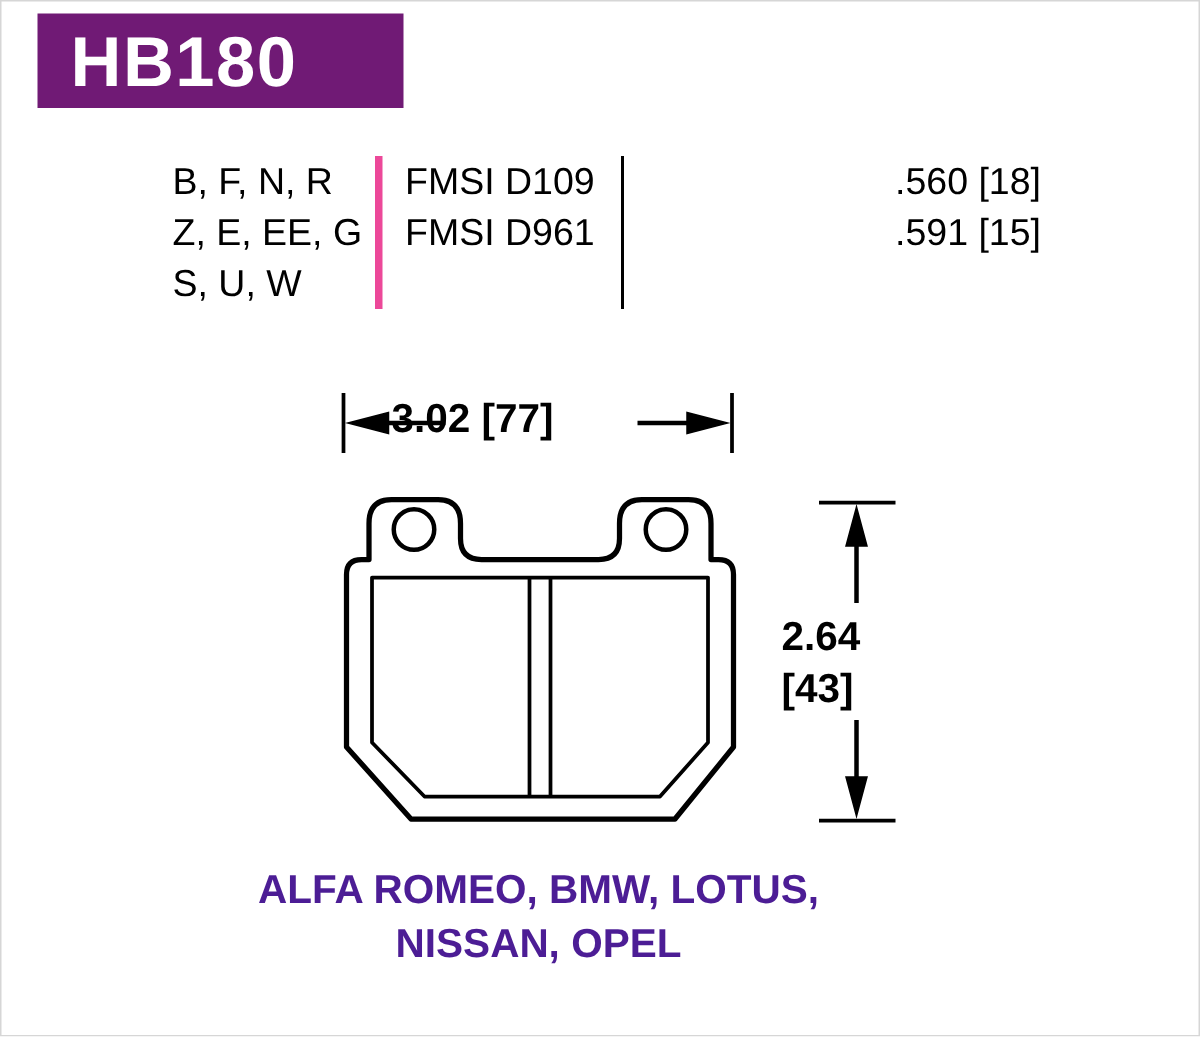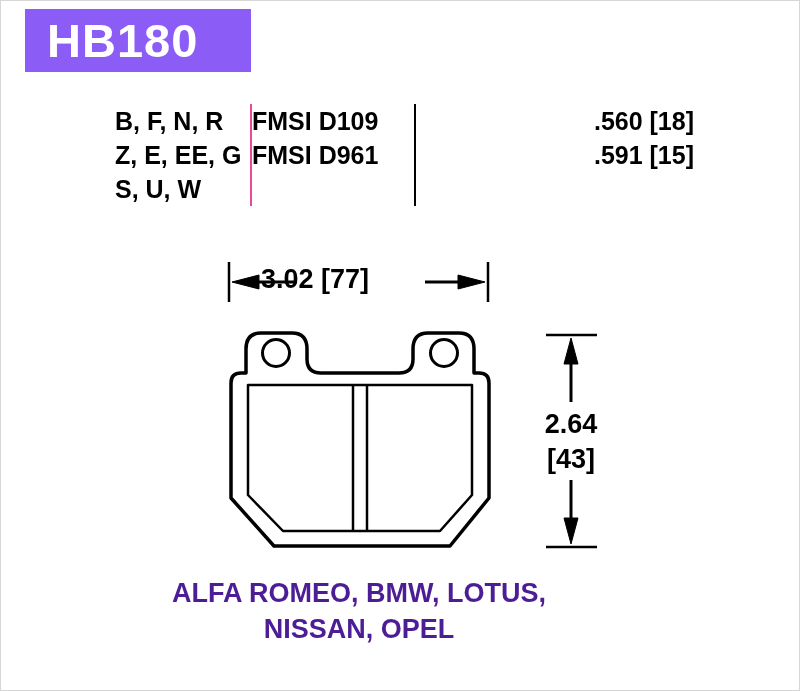--- a/index.html
+++ b/index.html
@@ -3,41 +3,41 @@
 <meta charset="utf-8">
 <style>
   * { margin:0; padding:0; box-sizing:border-box; }
   html,body { background:#ffffff; }
   body { font-family:"Liberation Sans", sans-serif; }
   .page {
     position:relative; width:800px; height:691px;
     background:#ffffff; border:1px solid #d6d6d6; overflow:hidden;
   }
   .part-box {
-    position:absolute; left:24px; top:8px; width:226px; height:63px;
-    background:#8b5cf6; color:#ffffff;
+    position:absolute; left:24px; top:8px; width:244px; height:63px;
+    background:#701a75; color:#ffffff;
     display:flex; align-items:center; padding-left:22px;
     font-size:47px; font-weight:bold; letter-spacing:1px;
   }
   .spec-table {
     position:absolute; left:114px; top:103px;
     display:grid; grid-template-columns:135px 166px 278px;
-    font-size:25px; font-weight:bold; color:#000;
+    font-size:25px; font-weight:normal; color:#000;
   }
   .spec-cell { height:34px; line-height:34px; white-space:nowrap; }
   .col-compounds { text-align:left; }
-  .col-fmsi { border-left:2px solid #ec4899; border-right:2px solid #000; padding-left:0; }
+  .col-fmsi { border-left:5px solid #ec4899; border-right:2px solid #000; padding-left:15px; }
   .col-thickness { text-align:right; }
   .dim-width-label {
     position:absolute; left:260px; top:263px; width:200px;
     text-align:left; font-size:27px; font-weight:bold; color:#000;
   }
   .dim-height-label {
     position:absolute; left:520px; top:406px; width:100px;
-    text-align:center; font-size:27px; font-weight:bold; color:#000; line-height:35px;
+    font-size:27px; font-weight:bold; color:#000; line-height:35px;
   }
   .applications {
     position:absolute; left:38px; top:574px; width:640px;
     text-align:center; font-size:27px; font-weight:bold; color:#4c1d95; line-height:36px;
   }
   .drawing-svg { position:absolute; left:0; top:0; width:800px; height:691px; }
 </style>
 </head>
 <body>
 

